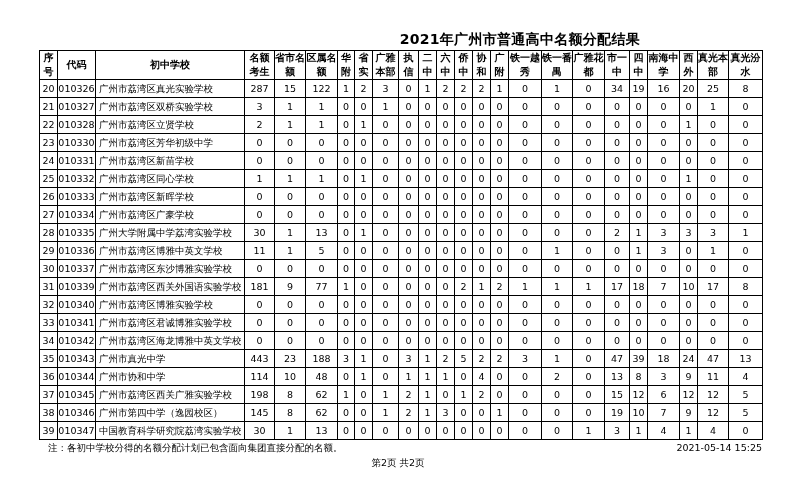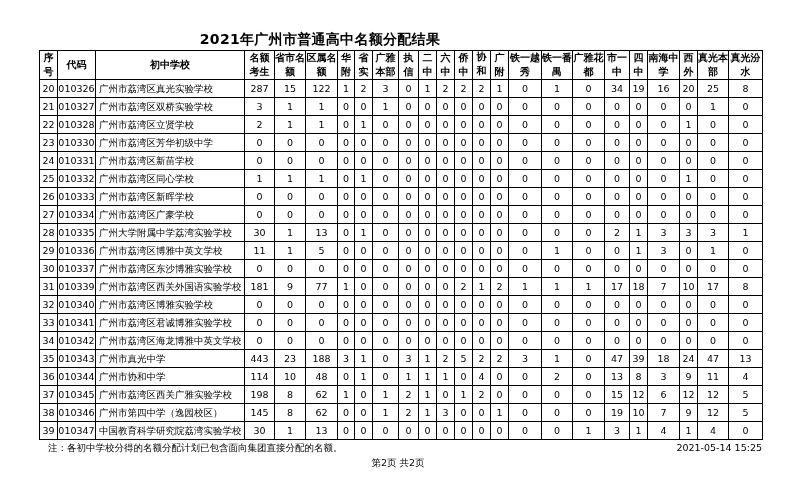--- a/index.html
+++ b/index.html
@@ -1,18 +1,18 @@
 <!DOCTYPE html>
 <html><head>
 <meta charset="utf-8">
 <style>
   html, body { margin:0; padding:0; background:#ffffff; }
   body { width:800px; height:482px; position:relative; overflow:hidden;
          font-family: "DejaVu Sans", "Liberation Sans", sans-serif; color:#000; }
-  .title { position:absolute; left:0; width:640px; top:31px; text-align:center;
+  .title { position:absolute; left:0; width:640px; top:31px; text-align:right;
            font-size:14px; font-weight:bold; letter-spacing:0.3px; }
   table.grid { position:absolute; left:39px; top:50px; border-collapse:collapse;
                table-layout:fixed; }
   table.grid td, table.grid th { border:1px solid #000; padding:0; text-align:center;
                font-size:9.5px; white-space:nowrap; overflow:hidden; }
   table.grid th { font-weight:bold; font-size:10px; line-height:14px; height:28px; }
   table.grid td { height:17px; line-height:17px; }
   table.grid td.school { text-align:left; padding-left:3px; }
   table.grid { border:1.5px solid #000; }
   .note { position:absolute; left:48px; top:442px; font-size:9.5px; }
@@ -59,21 +59,21 @@
         <th style="white-space: normal; word-break: break-all;">名额考生</th>
         <th style="white-space: normal; word-break: break-all;">省市名额</th>
         <th style="white-space: normal; word-break: break-all;">区属名额</th>
         <th style="white-space: normal; word-break: break-all;">华附</th>
         <th style="white-space: normal; word-break: break-all;">省实</th>
         <th style="white-space: normal; word-break: break-all;">广雅本部</th>
         <th style="white-space: normal; word-break: break-all;">执信</th>
         <th style="white-space: normal; word-break: break-all;">二中</th>
         <th style="white-space: normal; word-break: break-all;">六中</th>
         <th style="white-space: normal; word-break: break-all;">侨中</th>
-        <th style="white-space: normal; word-break: break-all; font-family: Liberation Mono, monospace;">协和</th>
+        <th style="white-space: normal; word-break: break-all;">协和</th>
         <th style="white-space: normal; word-break: break-all;">广附</th>
         <th style="white-space: normal; word-break: break-all;">铁一越秀</th>
         <th style="white-space: normal; word-break: break-all; margin-left: 9px;">铁一番禺</th>
         <th style="white-space: normal; word-break: break-all;">广雅花都</th>
         <th style="white-space: normal; word-break: break-all; margin-top: 38px;">市一中</th>
         <th style="white-space: normal; word-break: break-all;">四中</th>
         <th style="white-space: normal; word-break: break-all; margin-top: 9px;">南海中学</th>
         <th style="white-space: normal; word-break: break-all;">西外</th>
         <th style="white-space: normal; word-break: break-all;">真光本部</th>
         <th style="white-space: normal; word-break: break-all;">真光汾水</th>

